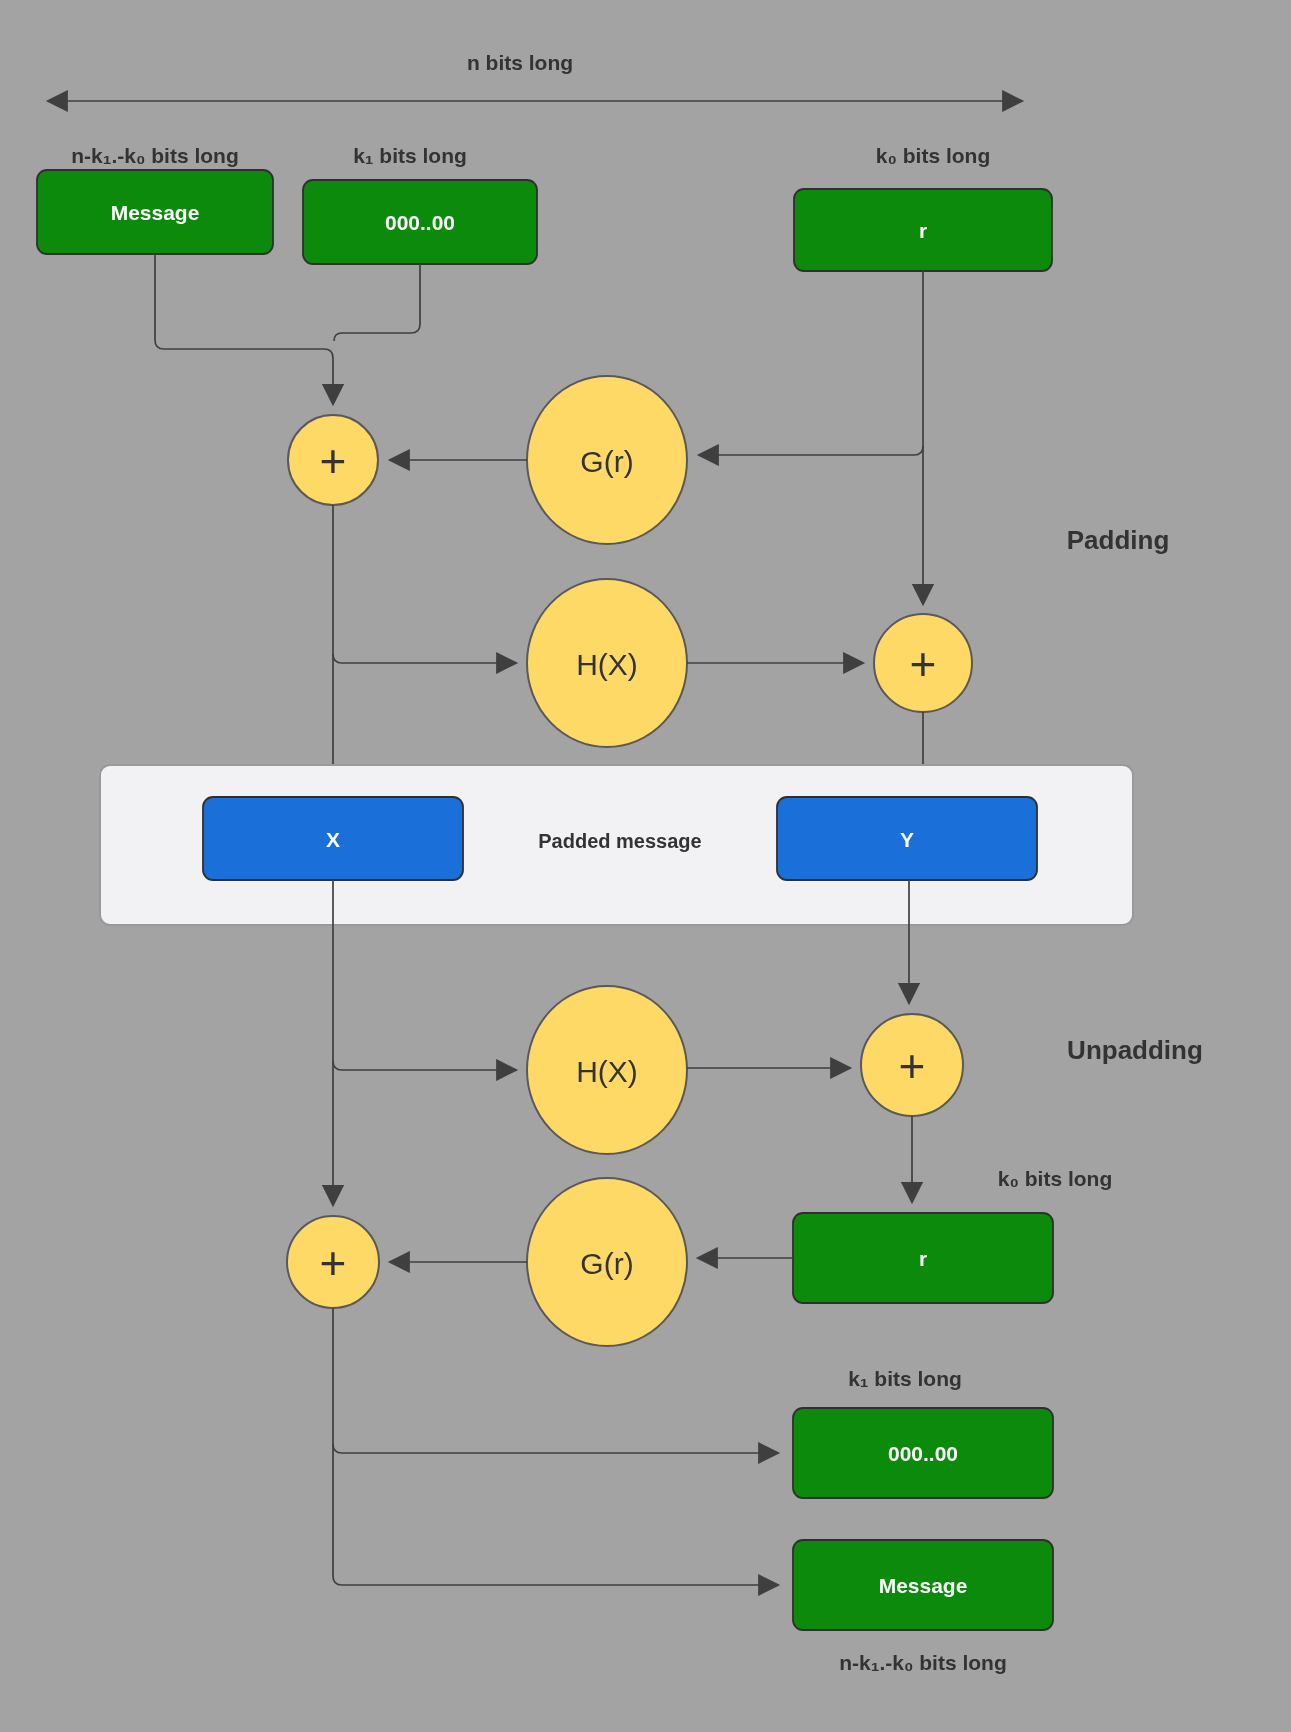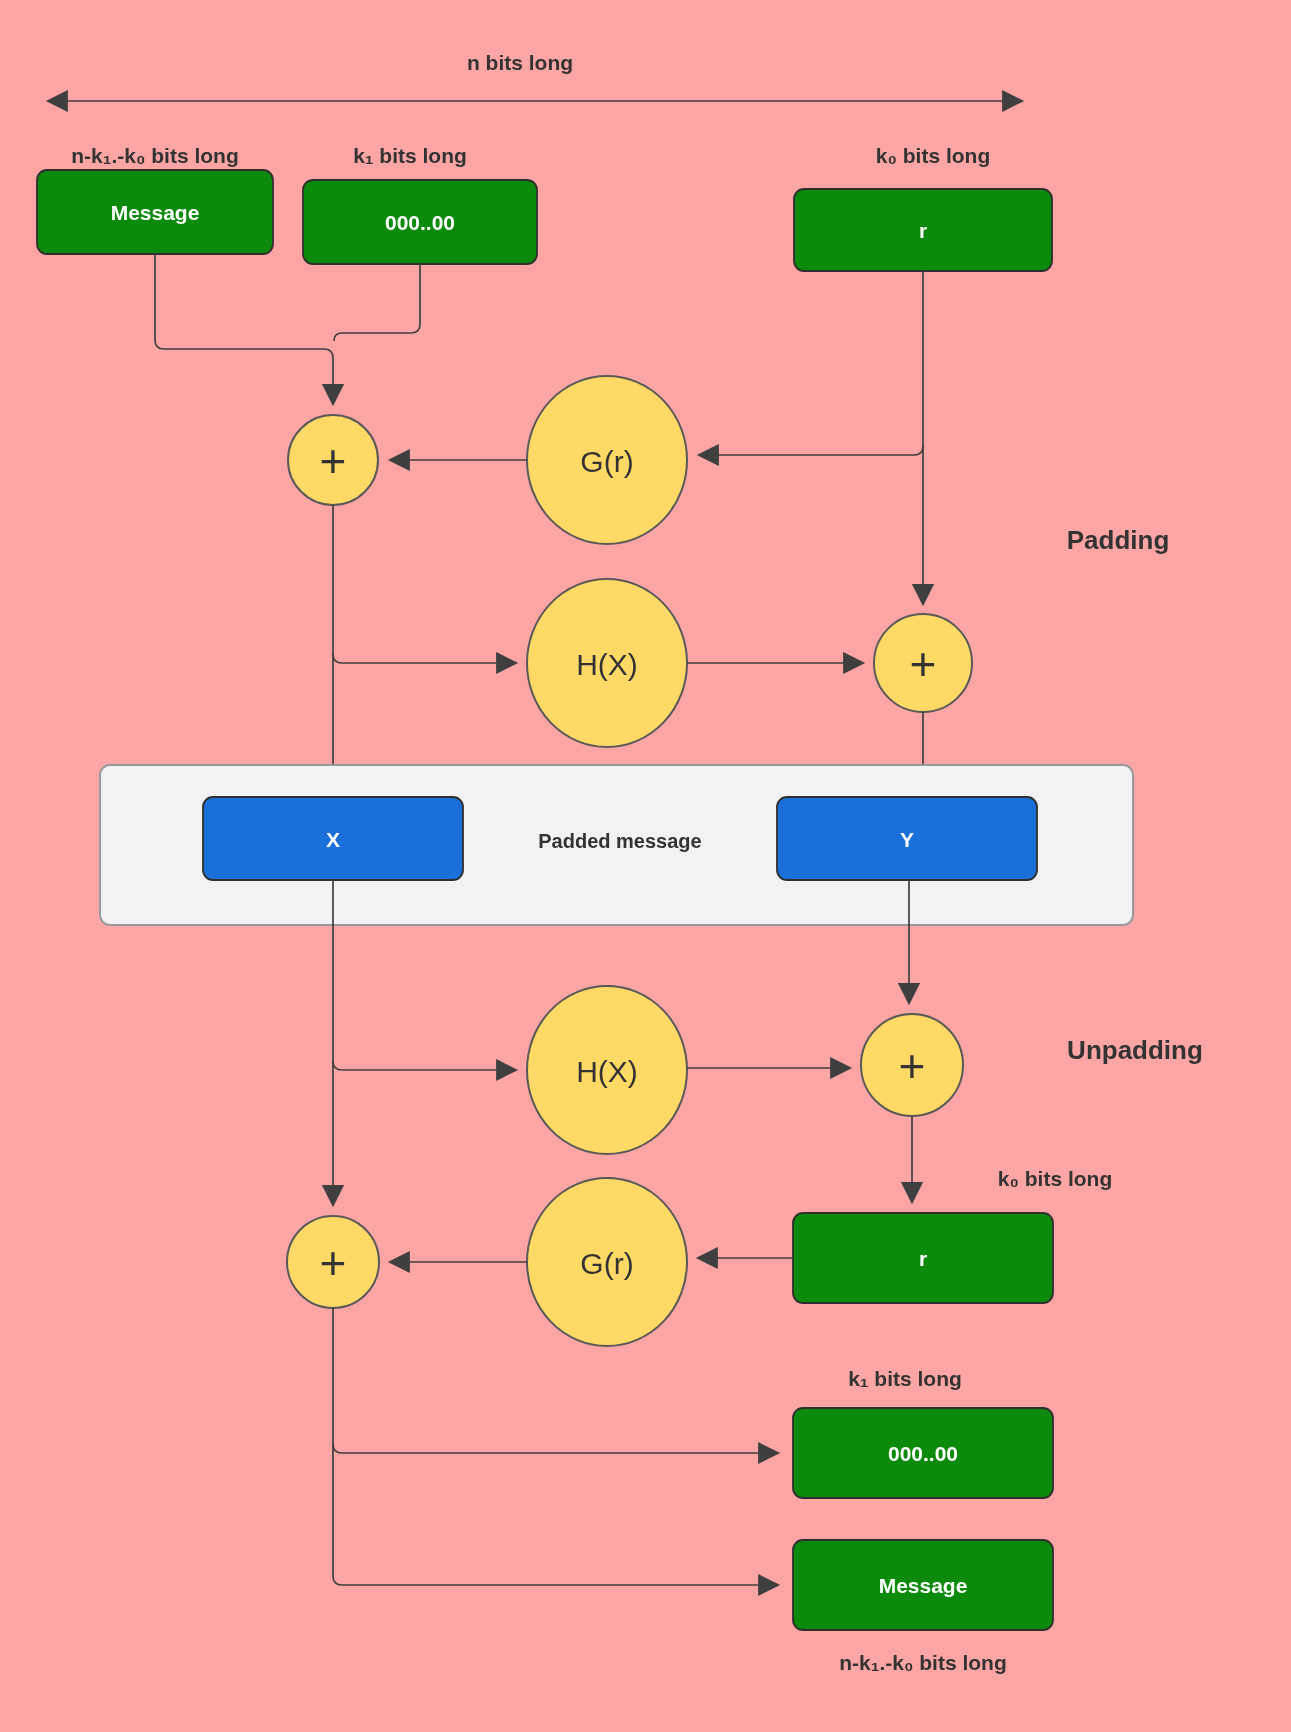--- a/index.html
+++ b/index.html
@@ -1,16 +1,16 @@
 <!DOCTYPE html>
 <html style="--green: #0c8a0c; --blue: #1a6fd8; --yellow: #ffd966; --yellow_stroke: #595959; --shape_stroke: #2f2f2f; --container_fill: #f2f2f4; --container_stroke: #97999c; --line: #3f3f3f; --text: #333333; --white: #ffffff;"><head>
 <meta charset="utf-8">
 <style>
   html,body{margin:0;padding:0;background:#ffffff;}
-  .stage{position:relative;width:1291px;height:1732px;background:#fca5a5;overflow:hidden;}
+  .stage{position:relative;width:1291px;height:1732px;background:#a3a3a3;overflow:hidden;}
   svg{display:block;}
   text{font-family:"Liberation Sans","DejaVu Sans",sans-serif;}
   .edge{fill:none;stroke:var(--line);stroke-width:1.7px;}
   .measure{fill:none;stroke:var(--line);stroke-width:1.7px;}
   .arrowhead{fill:var(--line);}
   .box-green{fill:var(--green);stroke:var(--shape_stroke);stroke-width:1.8px;}
   .box-blue{fill:var(--blue);stroke:var(--shape_stroke);stroke-width:1.8px;}
   .node-yellow{fill:var(--yellow);stroke:var(--yellow_stroke);stroke-width:2px;}
   .container-gray{fill:var(--container_fill);stroke:var(--container_stroke);stroke-width:2px;}
   .t-caption{font-size:21px;font-weight:bold;fill:var(--text);text-anchor:middle;dominant-baseline:central;}

